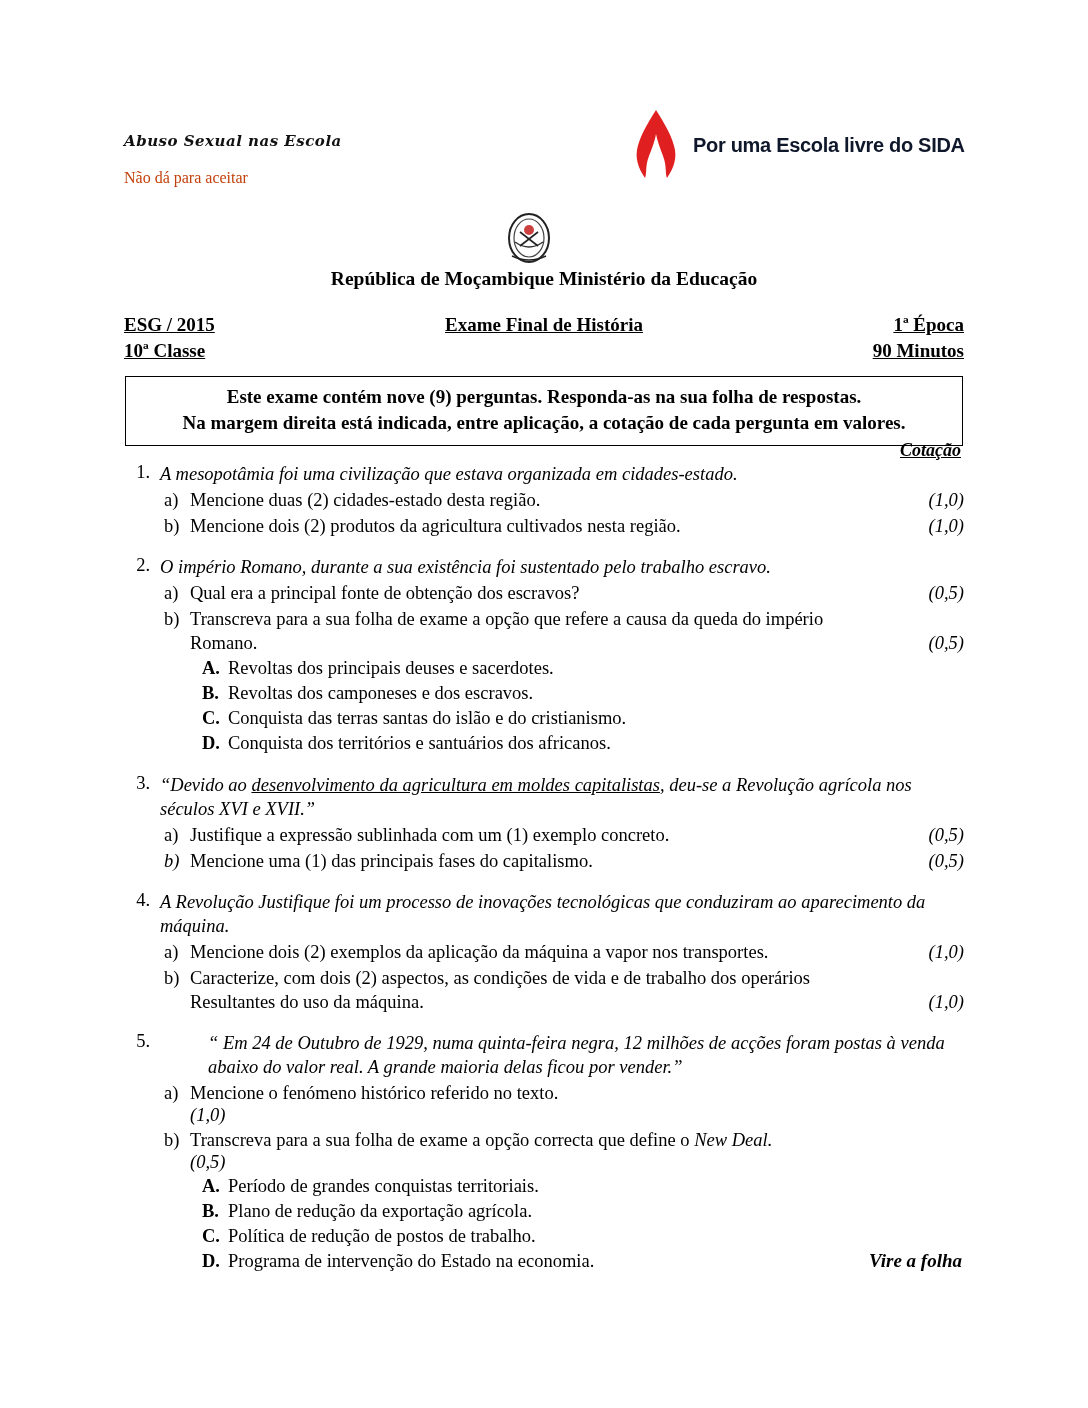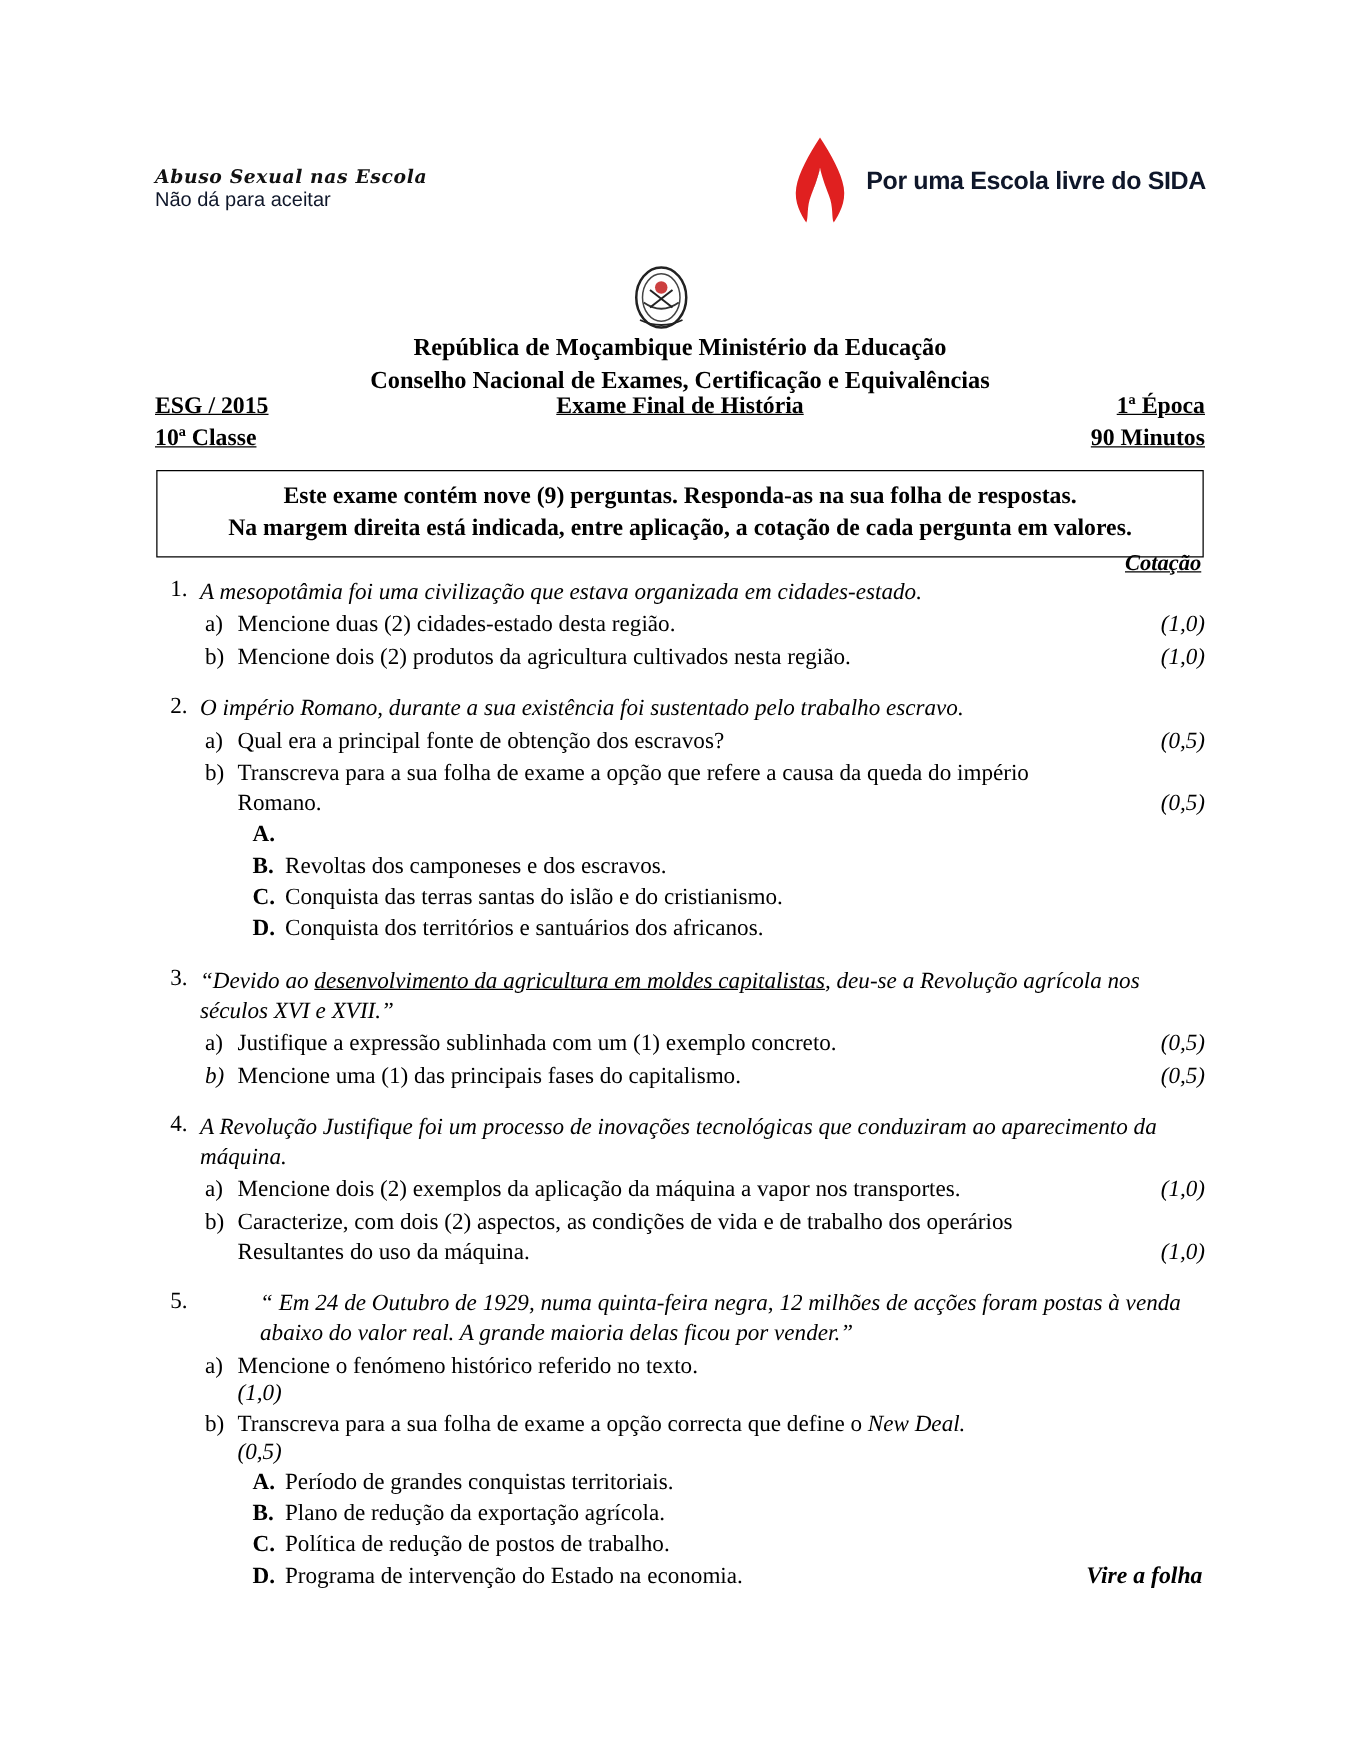--- a/index.html
+++ b/index.html
@@ -31,24 +31,24 @@
   }
   .note-line1 {
     font-family: "DejaVu Serif", serif;
     font-style: italic;
     font-weight: bold;
     font-size: 15px;
     letter-spacing: 0.5px;
     color: #111;
   }
   .note-line2 {
-    font-family: Liberation Sans, sans-serif;
+    font-family: Liberation Serif, serif;
     font-size: 16px;
-    margin-top: 2px;
-    color: #0f172a;
+    margin-top: 19px;
+    color: #c2410c;
   }
   
   .sida-banner {
     position: absolute;
     left: 625px;
     top: 104px;
     display: flex;
     align-items: center;
   }
   .ribbon {
@@ -253,21 +253,20 @@
       <path d="M9 30 Q23 40 37 30" stroke="#333" stroke-width="1.4" fill="none"></path>
       <circle cx="23" cy="18" r="5" fill="#b00" opacity="0.75"></circle>
       <path d="M14 34 L32 20" stroke="#222" stroke-width="1.6"></path>
       <path d="M14 20 L32 34" stroke="#222" stroke-width="1.6"></path>
       <path d="M6 44 Q23 52 40 44" stroke="#222" stroke-width="1.4" fill="none"></path>
     </svg>
   </div>
 
   <div class="header">
     <div class="h-line">República de Moçambique Ministério da Educação</div>
-    <div class="h-line">Conselho Nacional de Exames, Certificação e Equivalências</div>
   </div>
 
   <div class="meta">
     <div class="meta-row">
       <div class="m-left">ESG / 2015</div>
       <div class="m-center">Exame Final de História</div>
       <div class="m-right">1ª Época</div>
     </div>
     <div class="meta-row">
       <div class="m-left">10ª Classe</div>
@@ -316,20 +315,21 @@
         <div class="sub-label">b)</div>
         <div class="sub-text">Transcreva para a sua folha de exame a opção que refere a causa da queda do império</div>
         <div class="sub-score"></div>
       </div>
       <div class="cont-line">
         <div class="ct">Romano.</div>
         <div class="cs">(0,5)</div>
       </div>
       <div class="opt">
         <div class="opt-label">A.</div>
+        <div class="opt-text">Revoltas dos principais deuses e sacerdotes.</div>
       </div>
       <div class="opt">
         <div class="opt-label">B.</div>
         <div class="opt-text">Revoltas dos camponeses e dos escravos.</div>
       </div>
       <div class="opt">
         <div class="opt-label">C.</div>
         <div class="opt-text">Conquista das terras santas do islão e do cristianismo.</div>
       </div>
       <div class="opt">

